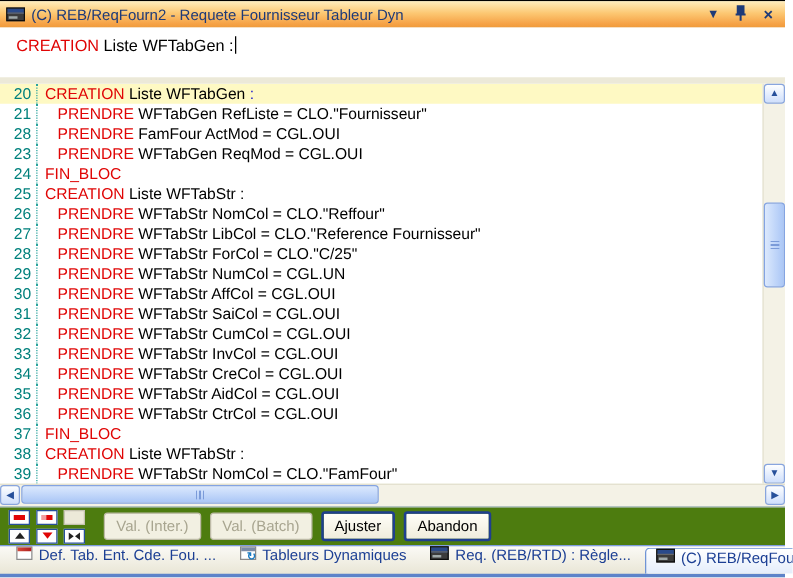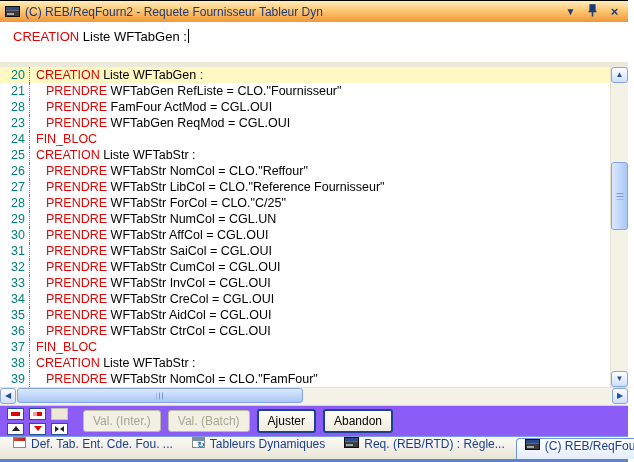--- a/index.html
+++ b/index.html
@@ -42,21 +42,21 @@
   .grip-v{position:absolute;left:50%;top:50%;transform:translate(-50%,-50%);width:7px;height:7px;
     background:repeating-linear-gradient(#7b9bd9 0 1px,transparent 1px 3px);}
   .hsb{flex:0 0 17px;display:flex;background:#f4f2e6;border-top:1px solid #e4e1d0;}
   .hsb .sb-btn{flex:0 0 16px;height:16px;}
   .hsb-track{flex:1;position:relative;}
   .sb-thumb-h{position:absolute;left:1px;top:0;height:15px;width:286px;background:linear-gradient(#dce9fd,#aac6f6);border:1px solid #84a4e2;border-radius:3px;box-sizing:border-box;}
   .grip-h{position:absolute;left:50%;top:50%;transform:translate(-50%,-50%);width:7px;height:7px;
     background:repeating-linear-gradient(90deg,#7b9bd9 0 1px,transparent 1px 3px);}
 
   
-  .actionbar{flex:0 0 30px;background:#8b5cf6;display:flex;align-items:center;padding:0 7px;gap:7px;border-top:1px solid #c9d4ea;}
+  .actionbar{flex:0 0 30px;background:#4d7c0f;display:flex;align-items:center;padding:0 7px;gap:7px;border-top:1px solid #c9d4ea;}
   .icon-grid{display:grid;grid-template-columns:repeat(3,17px);grid-auto-rows:12px;gap:3px 5px;margin-right:8px;}
   .mini{border:1px solid #27509b;background:#fff;display:flex;align-items:center;justify-content:center;box-sizing:border-box;cursor:default;}
   .mini.disabled{border-color:#c6c3b2;background:#ece9d8;}
   .bar-red{width:9px;height:4px;background:#e00505;}
   .bar-split{display:flex;}
   .bar-split i{display:block;height:4px;}
   .bar-split .lt{width:4px;background:#f29d9d;}
   .bar-split .dk{width:5px;background:#e00505;}
   .tri-up{width:0;height:0;border-left:4px solid transparent;border-right:4px solid transparent;border-bottom:5px solid #222;}
   .tri-down-red{width:0;height:0;border-left:4px solid transparent;border-right:4px solid transparent;border-top:5px solid #e00505;}

